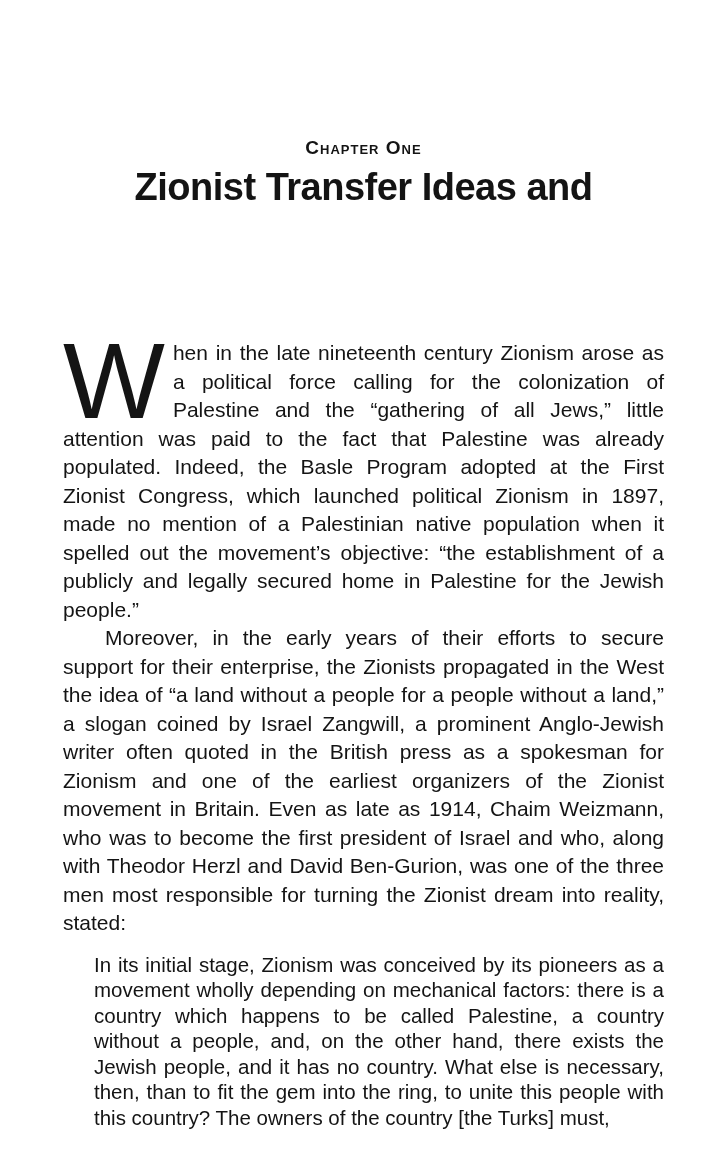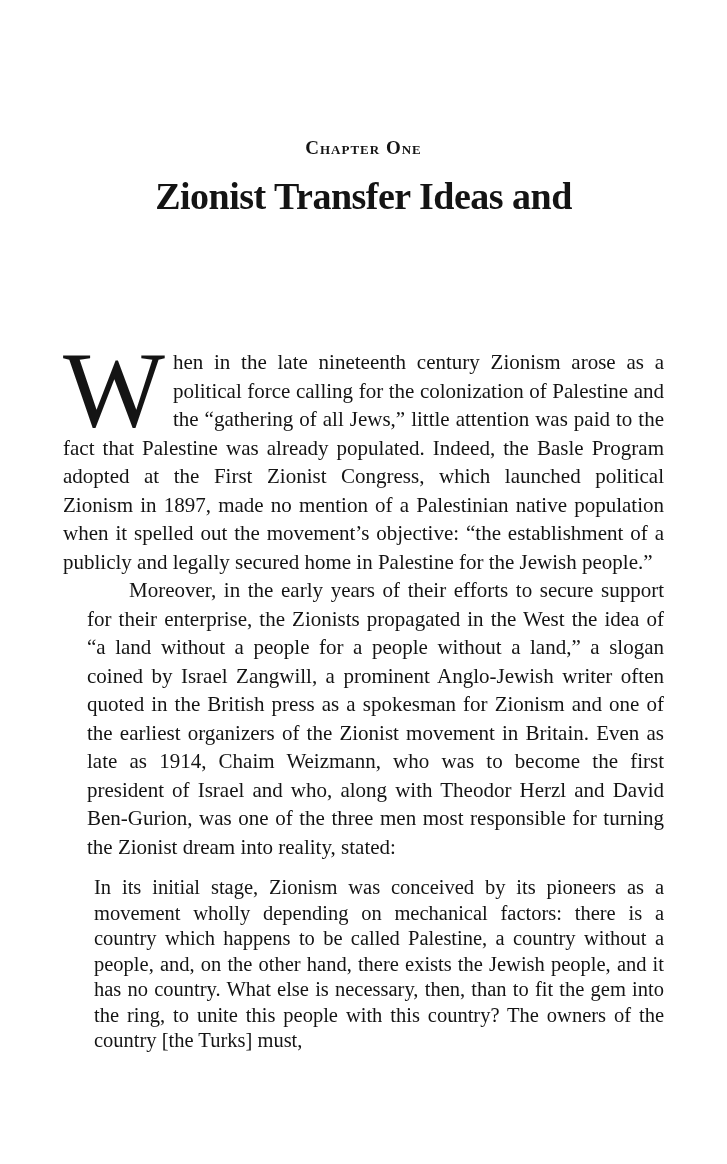--- a/index.html
+++ b/index.html
@@ -7,34 +7,34 @@
     padding: 0;
     background: #ffffff;
   }
   .page {
     position: relative;
     width: 727px;
     height: 1164px;
     box-sizing: border-box;
     background: #ffffff;
     color: #141414;
-    font-family: Liberation Serif, serif;
+    font-family: Liberation Sans, sans-serif;
     padding: 138px 63px 18px 63px;
     overflow: hidden;
   }
   .chapter-label {
     text-align: center;
     font-variant: small-caps;
     font-weight: bold;
     font-size: 19px;
     letter-spacing: 1px;
     line-height: 1;
   }
   .title {
-    margin: 21px 0 0 0;
+    margin: 12px 0 0 0;
     text-align: center;
     font-size: 38px;
     line-height: 37px;
     font-weight: bold;
     letter-spacing: -0.5px;
   }
   .title-line { display: block; }
   .body-text {
     margin-top: 133px;
     font-size: 21px;
@@ -44,21 +44,21 @@
   }
   .para { margin: 0; }
   .drop-cap {
     float: left;
     font-size: 108px;
     line-height: 80px;
     height: 80px;
     margin: 2px 8px 0 0;
     font-weight: normal;
   }
-  .indented { text-indent: 42px; margin-left: 24px; }
+  .indented { text-indent: 42px; }
   .block-quote {
     margin: 14px 0 0 0;
     padding: 0 0 0 31px;
     font-size: 20.5px;
     line-height: 25.5px;
     text-align: justify;
   }
 </style>
 </head>
 <body>

